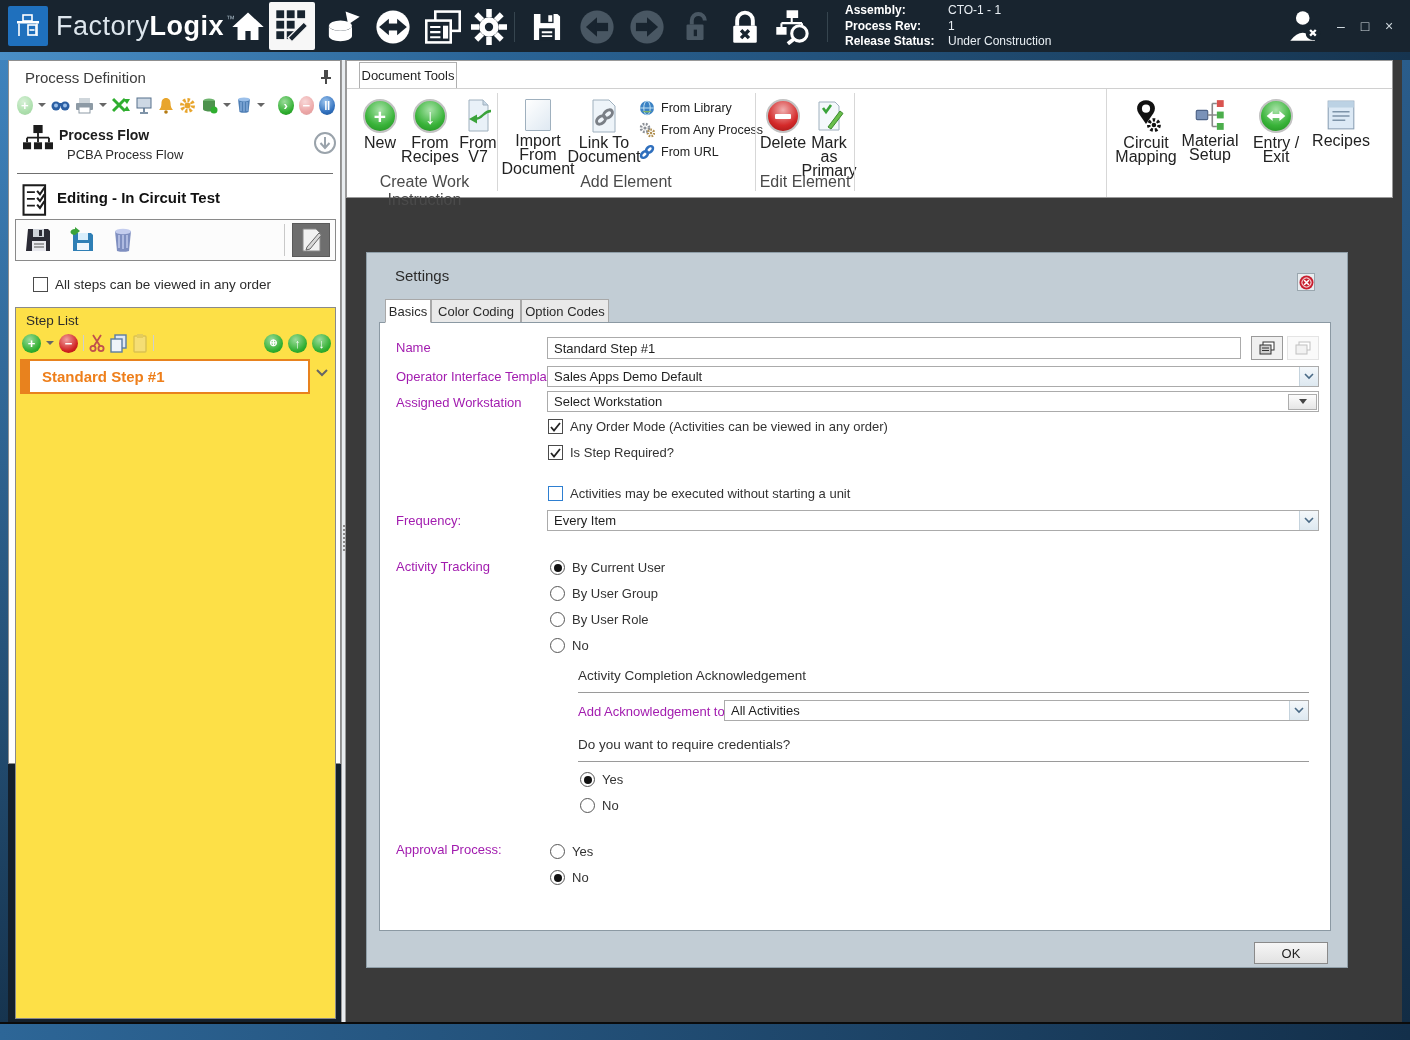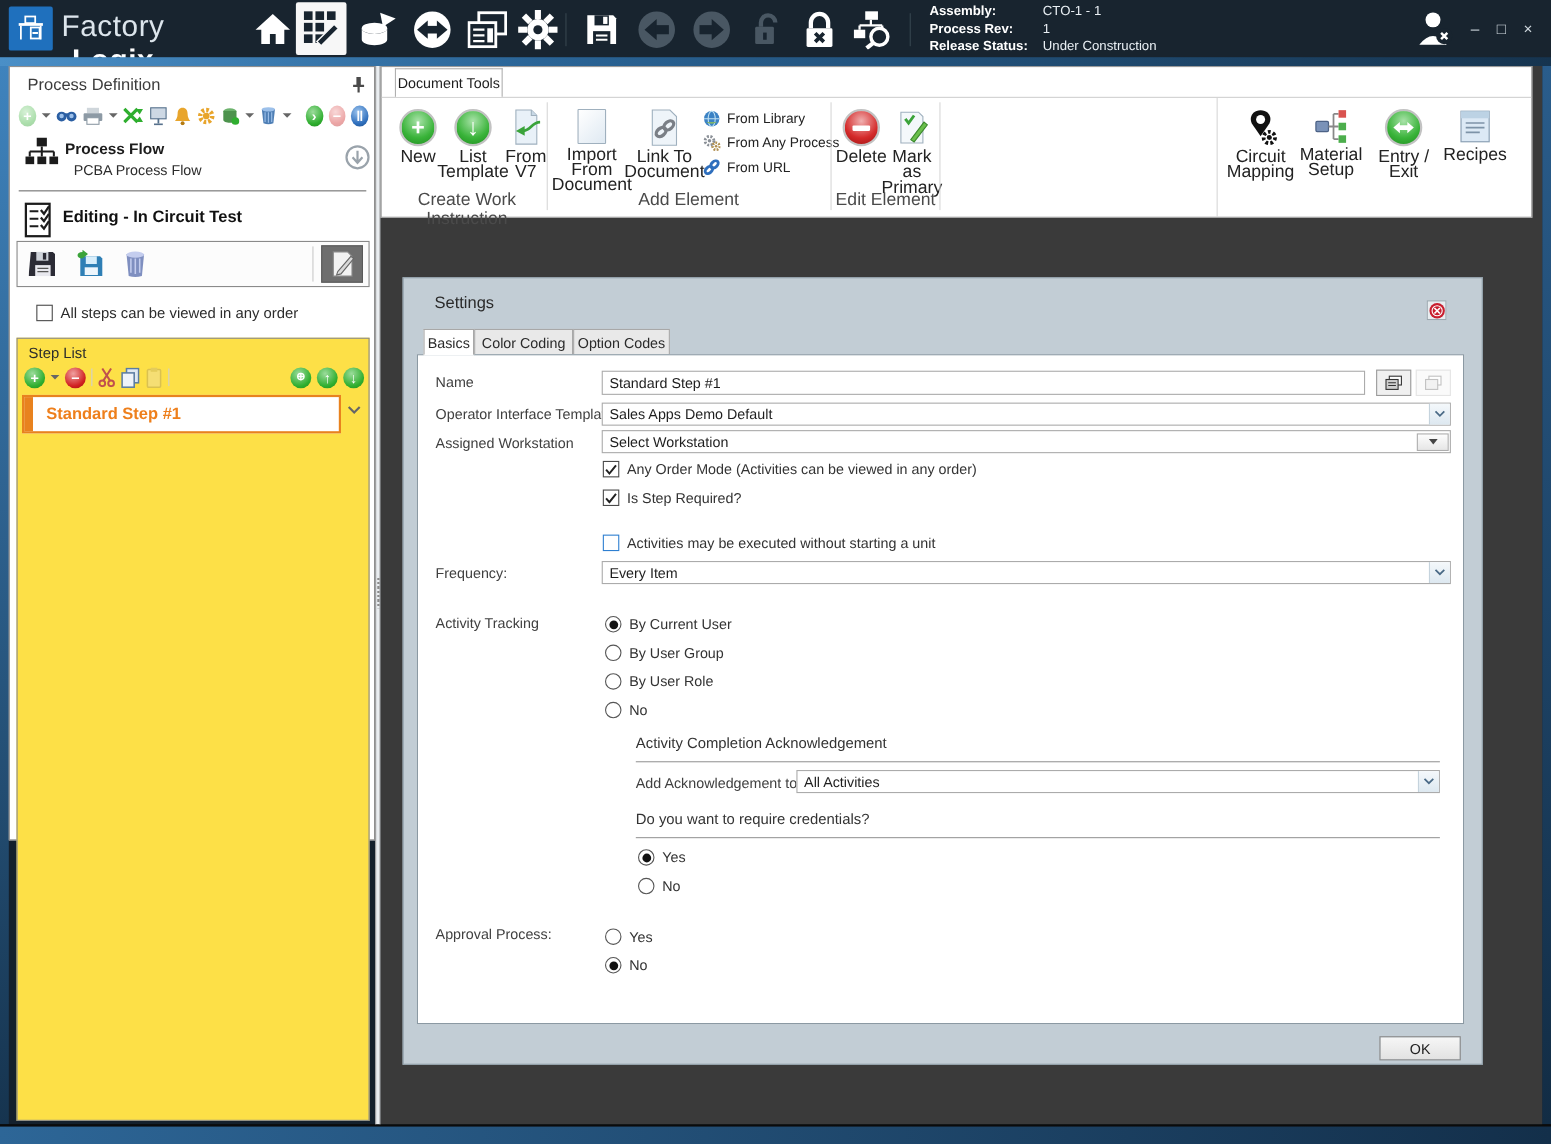--- a/index.html
+++ b/index.html
@@ -13,21 +13,21 @@
     background:linear-gradient(90deg,#4a8fc7 0%,#2a6496 35%,#16344f 100%); }
   #border-left { left:0; top:60px; width:8px; height:962px;
     background:linear-gradient(180deg,#3f83bd,#16344f); }
   #border-right { left:1402px; top:60px; width:8px; height:962px;
     background:linear-gradient(180deg,#2a5d8c,#122c44); }
   #border-bottom { left:0; top:1022px; width:1410px; height:18px;
     background:linear-gradient(90deg,#2d6697,#132f4a); border-top:2px solid #0b0b0b; }
 
   #logo { left:8px; top:6px; width:40px; height:40px; background:#1f70bd; border-radius:2px;
     display:flex; align-items:center; justify-content:center; }
-  #brand { left:56px; top:9px; height:34px; color:#dce5ec; font-size:27px; letter-spacing:.5px; display:flex; align-items:center;flex-direction:column; }
+  #brand { left:56px; top:9px; height:34px; color:#dce5ec; font-size:27px; letter-spacing:.5px; display:flex; align-items:center; }
   #brand .bold { font-weight:bold; color:#ffffff; }
   #brand .tm { font-size:9px; margin-left:2px; margin-top:-14px; color:#9fb0bd; }
 
   .navbtn { top:4px; width:46px; height:46px; display:flex; align-items:center; justify-content:center; }
   .navbtn.active { background:#f7f7f7; border-radius:2px; top:2px; height:48px; }
   .navbtn.dim svg { opacity:.45; }
   .tb-sep { top:12px; width:1px; height:30px; background:#36454f; }
 
   #assembly-info { left:845px; top:3px; font-size:12px; color:#e9eff4; line-height:15.5px; }
   #assembly-info .row { display:flex; }
@@ -96,21 +96,21 @@
 
   
   #dialog { left:20px; top:192px; width:982px; height:716px; background:#c2cdd5; border:1px solid #8f9ea8; }
   #dlg-title { left:28px; top:14px; font-size:15px; color:#2b2b2b; }
   #dlg-close { left:930px; top:20px; width:18px; height:18px; border:1px solid #9aa7af; background:#e8edf0; display:flex; align-items:center; justify-content:center; }
   .tab { top:46px; height:24px; border:1px solid #a8a8a8; background:#e9e9e9; font-size:13px; color:#2a2a2a;
     display:flex; align-items:center; justify-content:center; }
   .tab.active { background:#ffffff; border-bottom:1px solid #ffffff; z-index:3; }
   #dlg-panel { left:12px; top:69px; width:952px; height:609px; background:#ffffff; border:1px solid #8b99a3; }
 
-  .flabel { font-size:13px; color:#404040; }
+  .flabel { font-size:13px; color:#a21caf; }
   .field-input { border:1px solid #ababab; background:#fff; font-size:13px; color:#1e1e1e; padding:0 6px;
     font-family:"Liberation Sans",sans-serif; }
   .combo { border:1px solid #ababab; background:#fff; font-size:13px; color:#1e1e1e; display:flex; align-items:center; }
   .combo .val { flex:1; padding:0 6px; }
   .combo .chev { width:19px; height:100%; border-left:1px solid #c5d3dd; background:linear-gradient(#f4f8fb,#dde8f0);
     display:flex; align-items:center; justify-content:center; }
   .combo .ddbtn { width:29px; height:16px; margin-right:1px; background:linear-gradient(#fdfdfd,#e6e6e6); border:1px solid #adadad;
     display:flex; align-items:center; justify-content:center; }
   .tri { width:0; height:0; border-left:4px solid transparent; border-right:4px solid transparent; border-top:5px solid #444; }
 
@@ -495,21 +495,21 @@
   <div id="ribbon" class="abs">
     <div id="ribbon-tab" class="abs">Document Tools</div>
     <div id="ribbon-tabline" class="abs"></div>
 
     <div class="bigbtn abs" style="left:12px;width:42px">
       <span class="glossy g-green">+</span>
       <span class="lab">New</span>
     </div>
     <div class="bigbtn abs" style="left:56px;width:54px">
       <span class="glossy g-green">↓</span>
-      <span class="lab">List Template</span>
+      <span class="lab">From Recipes</span>
     </div>
     <div class="bigbtn abs" style="left:112px;width:38px">
       <span>
           <svg width="30" height="34" viewBox="0 0 30 34">
             <path d="M6 1 h14 l5 5 v26 h-19 Z" fill="#e9f1f8" stroke="#9fb0be"></path>
             <path d="M20 1 v5 h5" fill="#c8d8e6" stroke="#9fb0be"></path>
             <path d="M28 12 c-8 0 -8 8 -16 8" fill="none" stroke="#3aa33a" stroke-width="2.4"></path>
             <polygon points="6,20 14,15.5 14,24.5" fill="#3aa33a"></polygon>
           </svg>
         </span>

